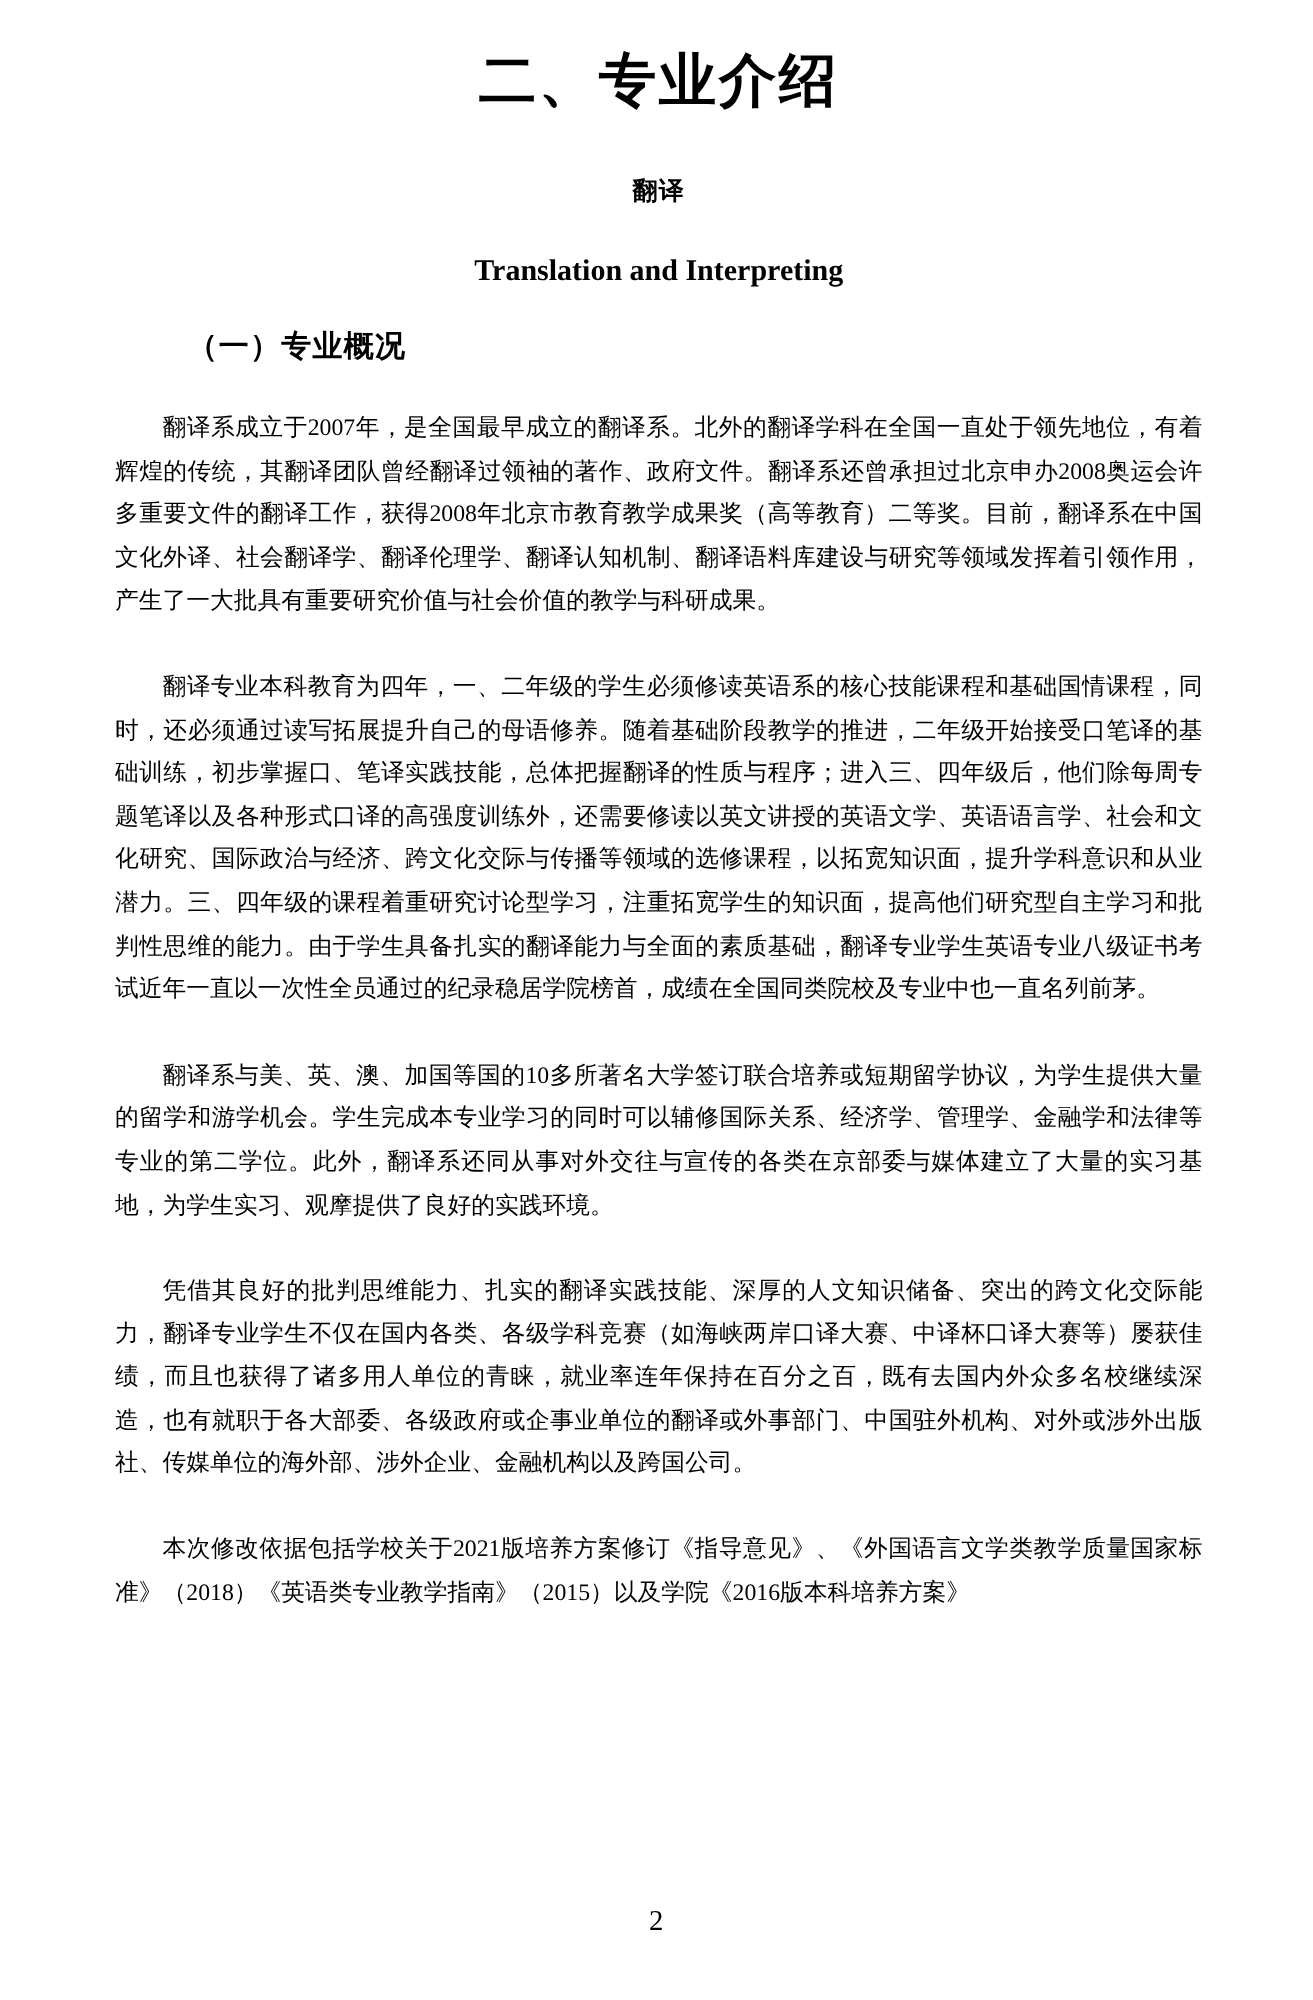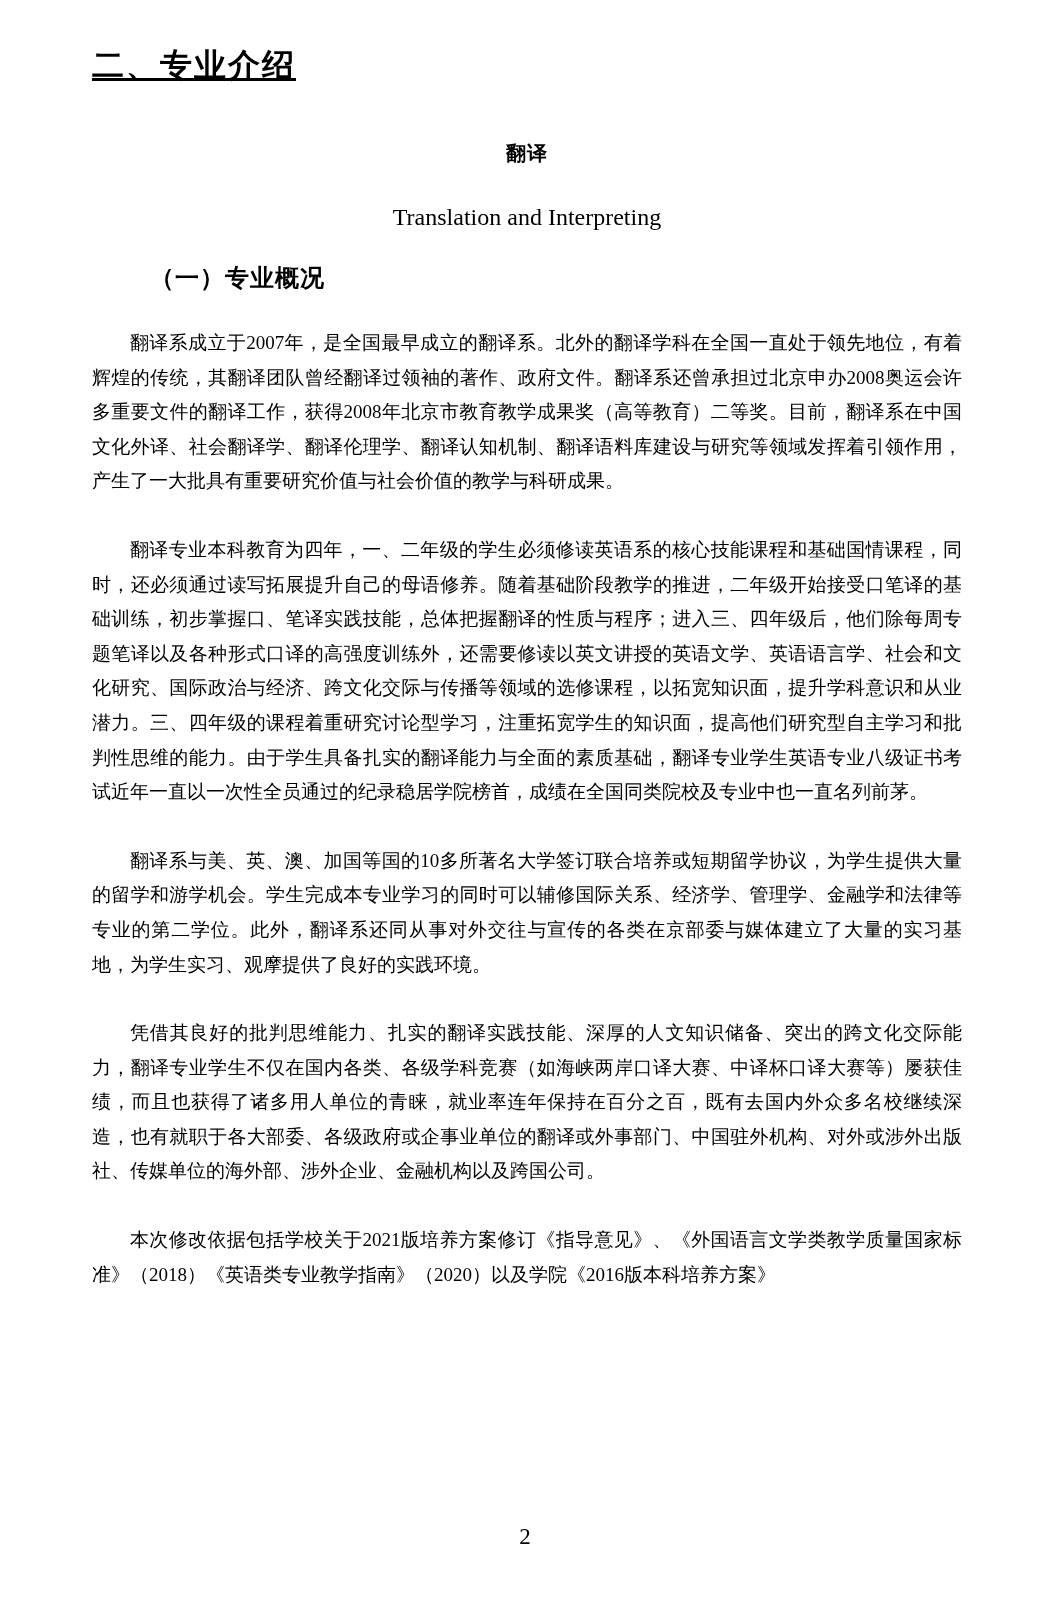--- a/index.html
+++ b/index.html
@@ -13,39 +13,39 @@
     height: 1600px;
     margin: 0 auto;
     background: #ffffff;
     color: #000000;
     font-family: "Liberation Serif", "DejaVu Serif", serif;
     padding: 45px 88px 0 92px;
     box-sizing: border-box;
     overflow: hidden;
   }
   .doc-title {
-    font-size: 32px;
+    font-size: 46px;
     line-height: 40px;
     font-weight: bold;
+    text-align: center;
     margin: 0 0 52px 0;
     letter-spacing: 2px;
-    text-decoration: underline;
   }
   .major-title-zh {
     font-size: 20px;
     line-height: 32px;
     font-weight: bold;
     text-align: center;
     margin: 0 0 34px 0;
     letter-spacing: 1px;
   }
   .major-title-en {
     font-size: 24px;
     line-height: 28px;
-    font-weight: normal;
+    font-weight: bold;
     text-align: center;
     margin: 0 0 32px 0;
   }
   .section-heading {
     font-size: 24px;
     line-height: 30px;
     font-weight: bold;
     margin: 0 0 33px 58px;
     letter-spacing: 1px;
     font-family: Liberation Serif, serif;
@@ -87,17 +87,17 @@
 
   <p class="body-para">翻译系成立于2007年，是全国最早成立的翻译系。北外的翻译学科在全国一直处于领先地位，有着辉煌的传统，其翻译团队曾经翻译过领袖的著作、政府文件。翻译系还曾承担过北京申办2008奥运会许多重要文件的翻译工作，获得2008年北京市教育教学成果奖（高等教育）二等奖。目前，翻译系在中国文化外译、社会翻译学、翻译伦理学、翻译认知机制、翻译语料库建设与研究等领域发挥着引领作用，产生了一大批具有重要研究价值与社会价值的教学与科研成果。</p>
 
   <p class="body-para">翻译专业本科教育为四年，一、二年级的学生必须修读英语系的核心技能课程和基础国情课程，同时，还必须通过读写拓展提升自己的母语修养。随着基础阶段教学的推进，二年级开始接受口笔译的基础训练，初步掌握口、笔译实践技能，总体把握翻译的性质与程序；进入三、四年级后，他们除每周专题笔译以及各种形式口译的高强度训练外，还需要修读以英文讲授的英语文学、英语语言学、社会和文化研究、国际政治与经济、跨文化交际与传播等领域的选修课程，以拓宽知识面，提升学科意识和从业潜力。三、四年级的课程着重研究讨论型学习，注重拓宽学生的知识面，提高他们研究型自主学习和批判性思维的能力。由于学生具备扎实的翻译能力与全面的素质基础，翻译专业学生英语专业八级证书考试近年一直以一次性全员通过的纪录稳居学院榜首，成绩在全国同类院校及专业中也一直名列前茅。</p>
 
   <p class="body-para">翻译系与美、英、澳、加国等国的10多所著名大学签订联合培养或短期留学协议，为学生提供大量的留学和游学机会。学生完成本专业学习的同时可以辅修国际关系、经济学、管理学、金融学和法律等专业的第二学位。此外，翻译系还同从事对外交往与宣传的各类在京部委与媒体建立了大量的实习基地，为学生实习、观摩提供了良好的实践环境。</p>
 
   <p class="body-para">凭借其良好的批判思维能力、扎实的翻译实践技能、深厚的人文知识储备、突出的跨文化交际能力，翻译专业学生不仅在国内各类、各级学科竞赛（如海峡两岸口译大赛、中译杯口译大赛等）屡获佳绩，而且也获得了诸多用人单位的青睐，就业率连年保持在百分之百，既有去国内外众多名校继续深造，也有就职于各大部委、各级政府或企事业单位的翻译或外事部门、中国驻外机构、对外或涉外出版社、传媒单位的海外部、涉外企业、金融机构以及跨国公司。</p>
 
 
-  <p class="body-para">本次修改依据包括学校关于2021版培养方案修订《指导意见》、《外国语言文学类教学质量国家标准》（2018）《英语类专业教学指南》（2020）以及学院《2016版本科培养方案》</p>
+  <p class="body-para">本次修改依据包括学校关于2021版培养方案修订《指导意见》、《外国语言文学类教学质量国家标准》（2018）《英语类专业教学指南》（2015）以及学院《2016版本科培养方案》</p>
 
   <div class="page-number">2</div>
 
 </div>
 
 </body></html>

